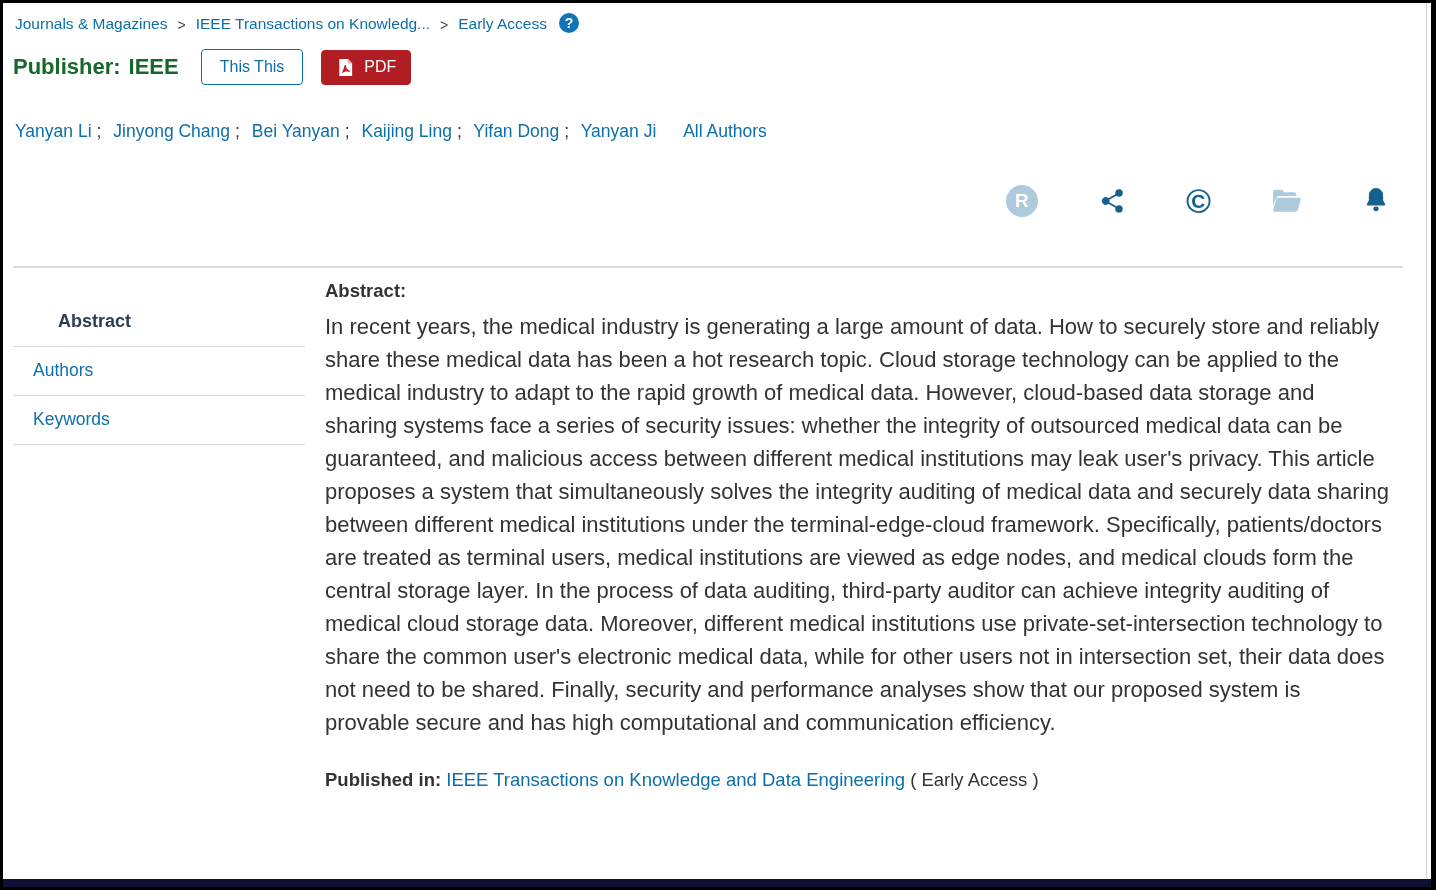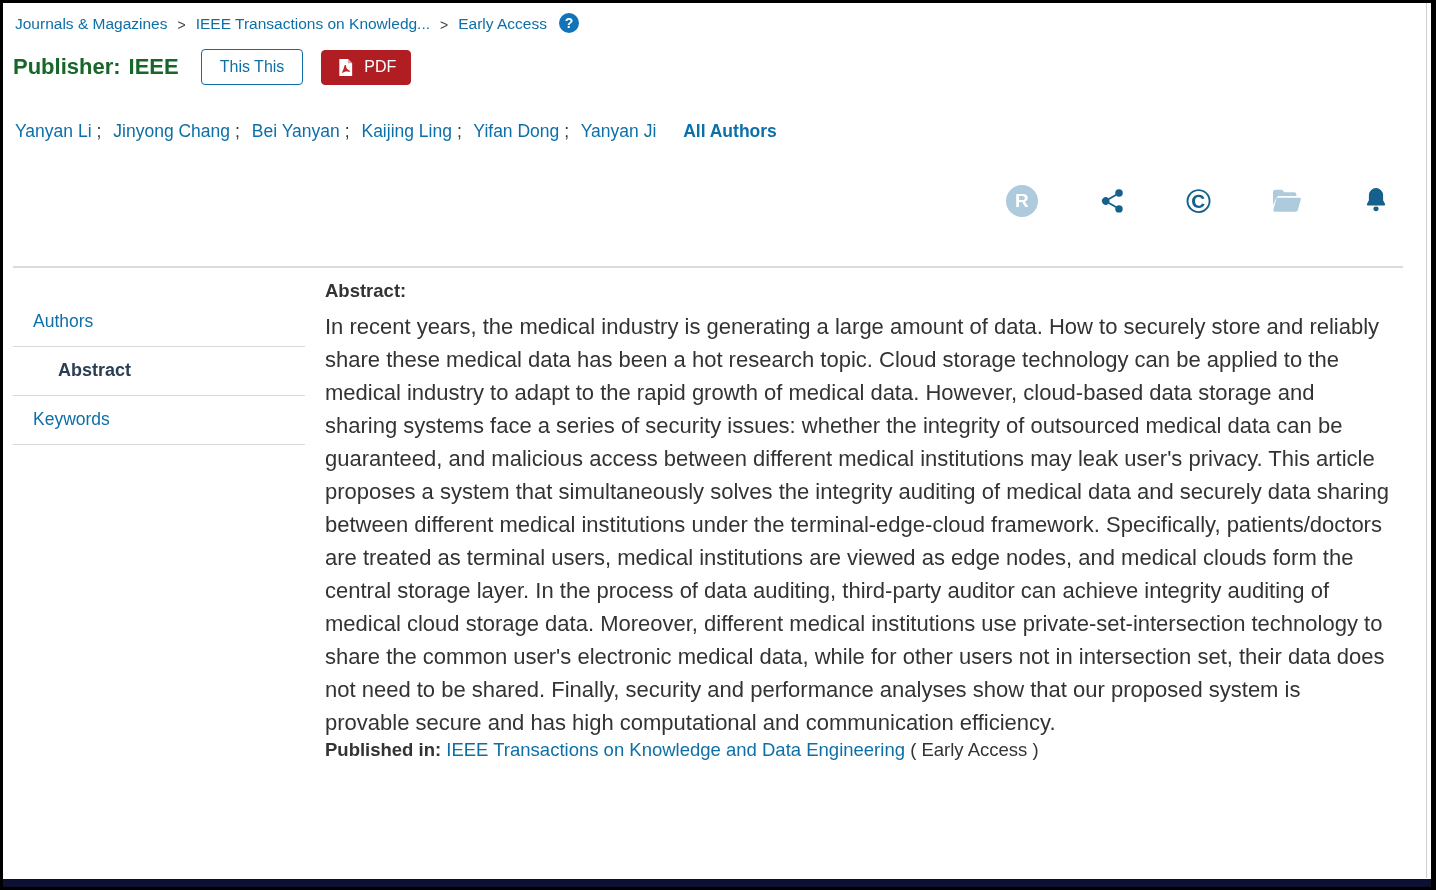--- a/index.html
+++ b/index.html
@@ -58,21 +58,21 @@
     background:#b01e24; border:1px solid #b01e24; color:#fff;
     font-size:16px; padding:7px 14px; border-radius:4px; cursor:pointer;
     display:inline-flex; align-items:flex-start; gap:9px;
     font-family:"Liberation Sans", sans-serif;
   }
 
   
   .authors-row { margin-top:36px; font-size:17.5px; padding-left:2px; }
   .authors-row a.author { color:#0d6fa8; text-decoration:none; cursor:pointer; }
   .authors-row .sep { color:#333; margin:0 7px 0 5px; }
-  .authors-row .all-authors { color:#0d6fa8; font-weight:bold; margin-left:22px; text-decoration:none; cursor:pointer; }
+  .authors-row .all-authors { color:#0d6fa8; font-weight:normal; margin-left:22px; text-decoration:none; cursor:pointer; }
 
   
   .icons-row {
     margin-top:40px; display:flex; justify-content:flex-end; align-items:center;
     gap:60px; padding-right:14px; height:38px;
   }
   .icon-btn { cursor:pointer; display:inline-flex; align-items:center; justify-content:center; }
   .r-badge {
     width:32px; height:32px; border-radius:50%; background:#aecadd;
     color:#fff; font-weight:bold; font-size:19px;
@@ -93,21 +93,21 @@
   .side-item.active {
     color:#2a3e54; font-weight:bold; font-size:18px; padding-left:45px;
   }
 
   .main { flex:1; padding:12px 14px 0 20px; }
   .abs-heading { font-size:18.5px; font-weight:bold; color:#333; }
   .abs-text {
     margin-top:8px; font-size:22px; line-height:33px; color:#333;
     max-width:1118px;
   }
-  .published { font-size:18.5px; color:#333; }
+  .published { margin-top:30px; font-size:18.5px; color:#333; }
   .published .pub-label { font-weight:bold; }
   .published a { color:#0d6fa8; text-decoration:none; cursor:pointer; }
 </style>
 </head>
 <body>
 
 <div class="page">
   <div class="inner">
 
     <nav class="breadcrumb">
@@ -166,22 +166,22 @@
           <path d="M12 1a6.6 6.6 0 0 0-6.6 6.6v4.6L3.6 15.9a.9.9 0 0 0 .8 1.32h15.2a.9.9 0 0 0 .8-1.32l-1.8-3.7V7.6A6.6 6.6 0 0 0 12 1z"></path>
           <ellipse cx="12" cy="20.3" rx="2.4" ry="2.2"></ellipse>
         </svg>
       </span>
     </div>
 
     <div class="section-divider"></div>
 
     <div class="content">
       <aside class="sidebar">
+        <div class="side-item active">Abstract</div>
         <div class="side-item">Authors</div>
-        <div class="side-item active">Abstract</div>
         <div class="side-item">Keywords</div>
       </aside>
 
       <main class="main">
         <div class="abs-heading">Abstract:</div>
         <p class="abs-text">In recent years, the medical industry is generating a large amount of data. How to securely store and reliably share these medical data has been a hot research topic. Cloud storage technology can be applied to the medical industry to adapt to the rapid growth of medical data. However, cloud-based data storage and sharing systems face a series of security issues: whether the integrity of outsourced medical data can be guaranteed, and malicious access between different medical institutions may leak user's privacy. This article proposes a system that simultaneously solves the integrity auditing of medical data and securely data sharing between different medical institutions under the terminal-edge-cloud framework. Specifically, patients/doctors are treated as terminal users, medical institutions are viewed as edge nodes, and medical clouds form the central storage layer. In the process of data auditing, third-party auditor can achieve integrity auditing of medical cloud storage data. Moreover, different medical institutions use private-set-intersection technology to share the common user's electronic medical data, while for other users not in intersection set, their data does not need to be shared. Finally, security and performance analyses show that our proposed system is provable secure and has high computational and communication efficiency.</p>
         <p class="published">
           <span class="pub-label">Published in:</span>
           <a>IEEE Transactions on Knowledge and Data Engineering</a>
           <span>( Early Access )</span>

